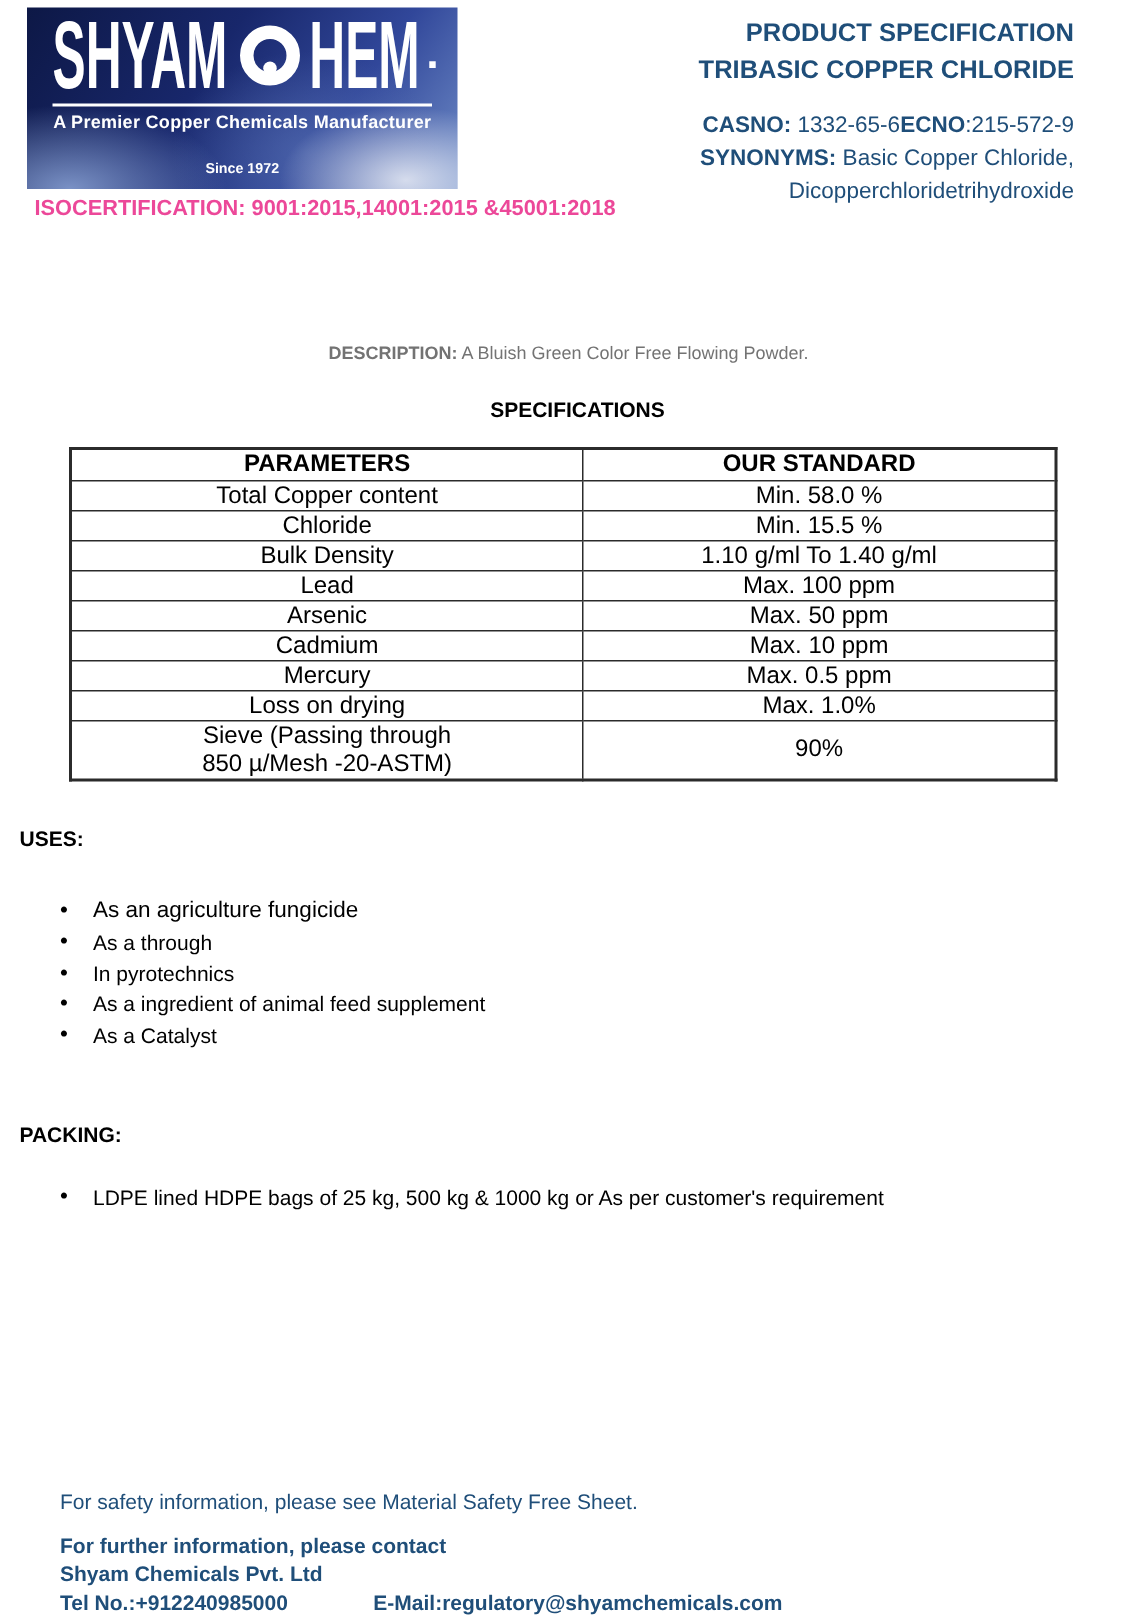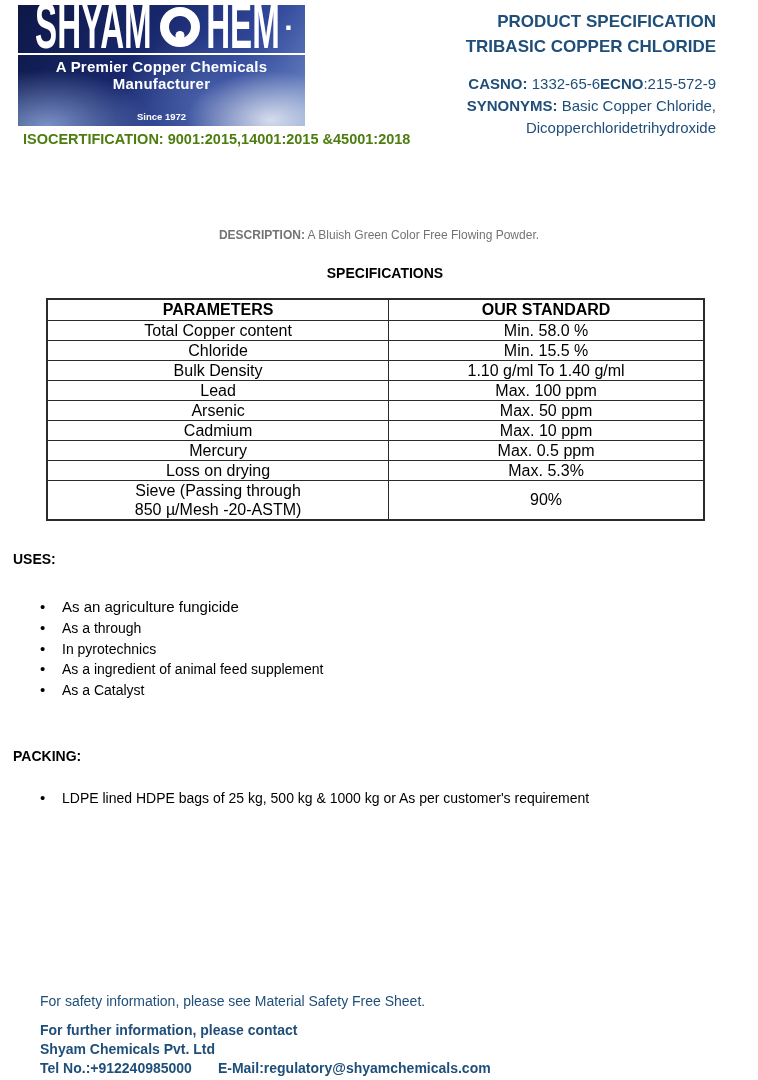--- a/index.html
+++ b/index.html
@@ -46,36 +46,36 @@
     background:#ffffff; border-radius:50%;
     left:50%; bottom:-2px; transform:translateX(-50%);
   }
   .wm-dot {
     display:inline-block; font-size:30px; font-weight:bold;
     align-self:flex-end; margin-bottom:14px; margin-left:1px;
   }
   .tagline-wrap { text-align:center; color:#ffffff; margin-top:2px; padding-bottom:8px; }
   .tagline {
     border-top:2px solid #ffffff; padding-top:3px;
-    font-size:15px; font-weight:bold; letter-spacing:0.2px;
+    font-size:12px; font-weight:bold; letter-spacing:0.2px;
   }
   .since { font-size:9.5px; font-weight:bold; margin-top:19px; }
 
   
   .header-right {
     position:absolute; right:42px; top:9px;
     text-align:right; color:#1f4e79; width:420px;
   }
   .doc-title { font-size:17px; font-weight:bold; line-height:25px; }
   .ids { margin-top:14px; font-size:15px; line-height:22px; }
   .ids b { font-weight:bold; }
 
   .iso-line {
     position:absolute; left:23px; top:131px;
-    font-size:14.5px; font-weight:bold; color:#4d7c0f;
+    font-size:14.5px; font-weight:bold; color:#ec4899;
   }
 
   
   .description {
     position:absolute; top:228px; left:0; width:100%;
     text-align:center; font-size:12px; color:#737373;
   }
   .description b { font-weight:bold; }
   .spec-heading {
     position:absolute; top:265px; left:0; width:100%;
@@ -125,21 +125,21 @@
 
   
   .footer-safety {
     position:absolute; left:40px; top:993px;
     font-size:14px; color:#1f4e79;
   }
   .footer-contact {
     position:absolute; left:40px; top:1021px;
     font-size:14px; font-weight:bold; color:#1f4e79; line-height:19px;
   }
-  .footer-telmail { display:flex; }
+  .footer-telmail { display:flex;gap:31px; }
   .footer-tel { margin-right:26px; }
 </style>
 </head>
 <body>
 
 <div class="page">
 
   <div class="logo">
     <div class="wordmark">
       <span class="wm">SHYAM</span>
@@ -202,21 +202,21 @@
     <tr>
       <td>Cadmium</td>
       <td>Max. 10 ppm</td>
     </tr>
     <tr>
       <td>Mercury</td>
       <td>Max. 0.5 ppm</td>
     </tr>
     <tr>
       <td>Loss on drying</td>
-      <td>Max. 5.3%</td>
+      <td>Max. 1.0%</td>
     </tr>
     <tr class="row-sieve">
       <td class="pre">Sieve (Passing through
 850 µ/Mesh -20-ASTM)</td>
       <td class="vtop">90%</td>
     </tr>
   </tbody>
     </table>
 
   <div class="section-heading uses-heading">USES:</div>

